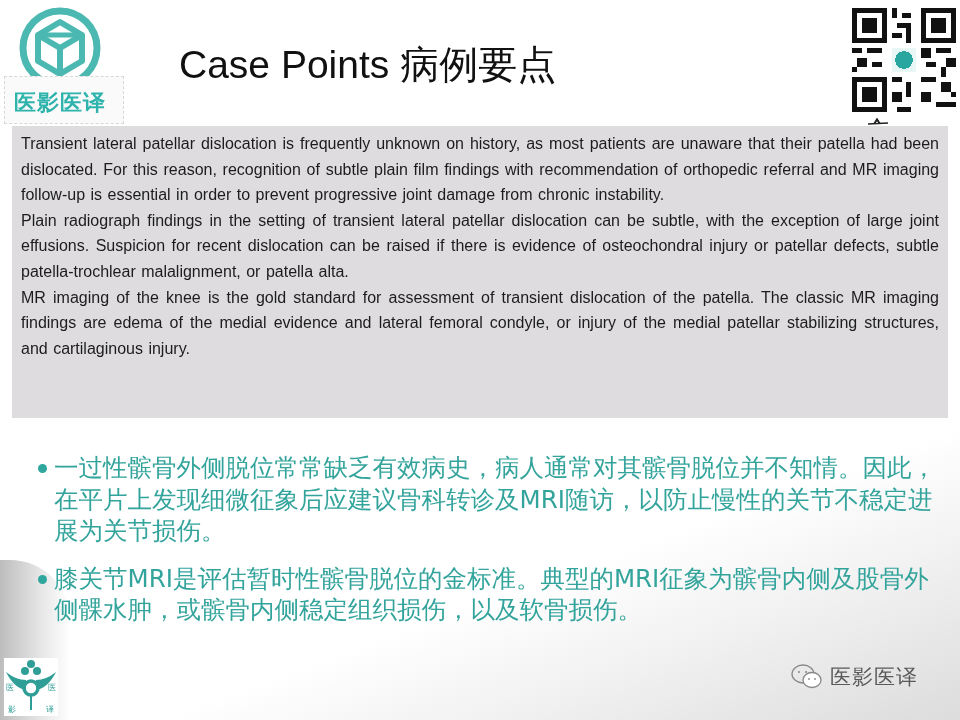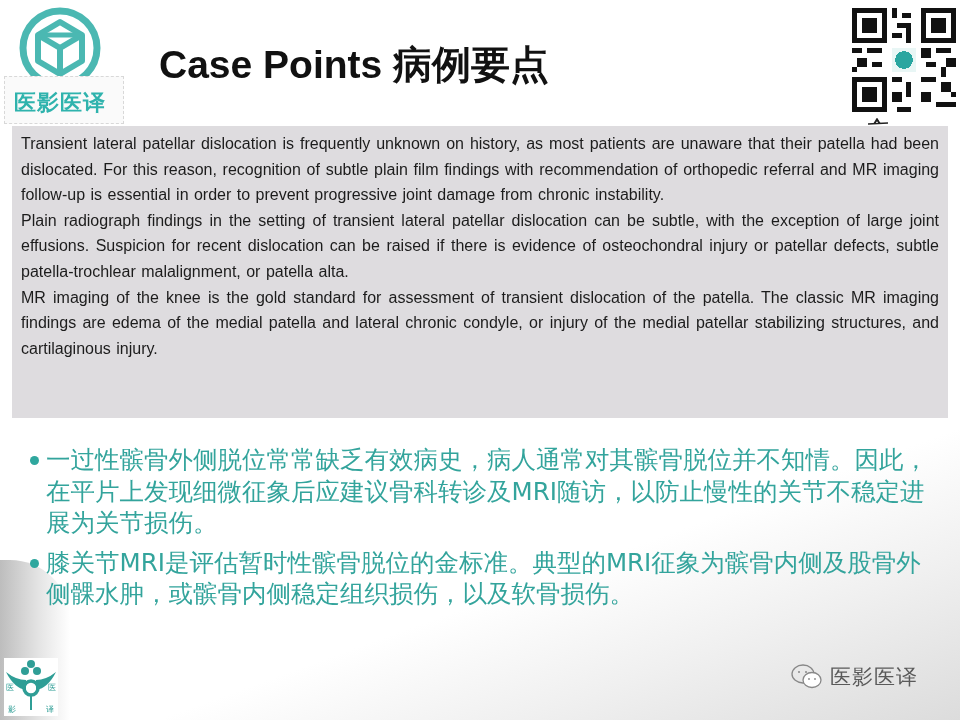--- a/index.html
+++ b/index.html
@@ -14,22 +14,22 @@
     .logo-text-box {
       position: absolute; left: 4px; top: 76px; width: 118px; height: 46px;
       border: 1px dashed #d8d8d8; background: #fafafa;
     }
     .logo-text {
       position: absolute; left: 14px; top: 88px;
       font-size: 22px; font-weight: bold; color: #2fb3ad; letter-spacing: 1px;
       font-family: "DejaVu Sans", sans-serif;
     }
     .title {
-      position: absolute; left: 159px; top: 38px;
-      font-size: 39px; font-weight: bold; color: #111;
+      position: absolute; left: 179px; top: 38px;
+      font-size: 39px; font-weight: normal; color: #111;
       font-family: "Liberation Sans", sans-serif; white-space: nowrap;
     }
     .title .cn { font-family: "DejaVu Sans", sans-serif; }
     .qr {
       position: absolute; left: 852px; top: 8px; width: 104px; height: 104px;
     }
     .qr-mark {
       position: absolute; left: 868px; top: 118px; width: 20px; height: 8px;
     }
     .en-box {
@@ -51,21 +51,21 @@
       position: absolute; left: 0; top: 560px; width: 70px; height: 160px;
       background: linear-gradient(90deg, #bdbdbd 0%, #e4e4e4 55%, rgba(255,255,255,0) 100%);
       border-top-right-radius: 60px;
     }
     .cn-list {
       position: absolute; left: 20px; top: 436px; width: 932px;
       margin: 0; padding: 0; list-style: none;
       font-family: "DejaVu Sans", sans-serif;
       font-size: 24.5px; line-height: 31.5px; color: #33a49c;
     }
-    .cn-list li { position: relative; padding-left: 18px; margin: 8px; }
+    .cn-list li { position: relative; padding-left: 18px; margin: 16px; }
     .cn-list .bullet {
       position: absolute; left: 2px; top: 12px; width: 9px; height: 9px;
       border-radius: 50%; background: #2fa79e;
     }
     .bottom-logo {
       position: absolute; left: 4px; top: 658px; width: 54px; height: 58px;
       background: #ffffff;
     }
     .wechat {
       position: absolute; left: 790px; top: 662px; height: 30px;
@@ -136,21 +136,21 @@
   <circle cx="10.5" cy="10.5" r="1.8" fill="#2aa6a0"></circle>
 </svg>
 <svg class="qr-mark" viewBox="0 0 20 8">
   <path d="M0 6 L20 5 M6 6 L9 1 L12 6 M8 3 L11 3" stroke="#222" stroke-width="1.6" fill="none"></path>
 </svg>
 
 <div class="en-box"></div>
 <div class="en-text">
   <p>Transient lateral patellar dislocation is frequently unknown  on history, as most patients are unaware that their patella had been dislocated. For this reason, recognition of subtle plain film findings with recommendation  of orthopedic referral and MR imaging follow-up is essential in order to prevent progressive joint damage from chronic instability.</p>
   <p>Plain radiograph findings in the setting of transient lateral patellar dislocation can be subtle, with the exception of large joint effusions. Suspicion for recent dislocation can be raised if there is evidence of osteochondral injury or patellar defects, subtle patella-trochlear malalignment,  or patella alta.</p>
-  <p>MR imaging  of the knee is the gold standard for assessment of transient dislocation of the patella. The classic MR imaging findings are edema of the medial patella and lateral chronic condyle, or injury of the medial patellar stabilizing structures, and cartilaginous injury.</p>
+  <p>MR imaging  of the knee is the gold standard for assessment of transient dislocation of the patella. The classic MR imaging findings are edema of the medial evidence and lateral femoral condyle, or injury of the medial patellar stabilizing structures, and cartilaginous injury.</p>
 </div>
 
 <div class="curl"></div>
 <div class="curl-left"></div>
 
 <ul class="cn-list">
   <li>
     <span class="bullet"></span>
     <span>一过性髌骨外侧脱位常常缺乏有效病史，病人通常对其髌骨脱位并不知情。因此，在平片上发现细微征象后应建议骨科转诊及MRI随访，以防止慢性的关节不稳定进展为关节损伤。</span>
   </li>

